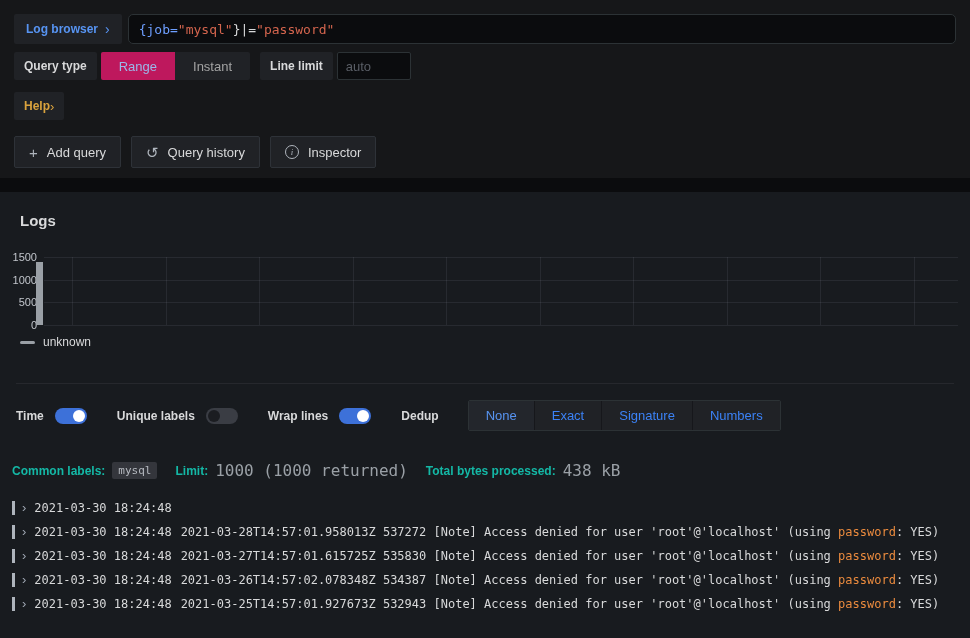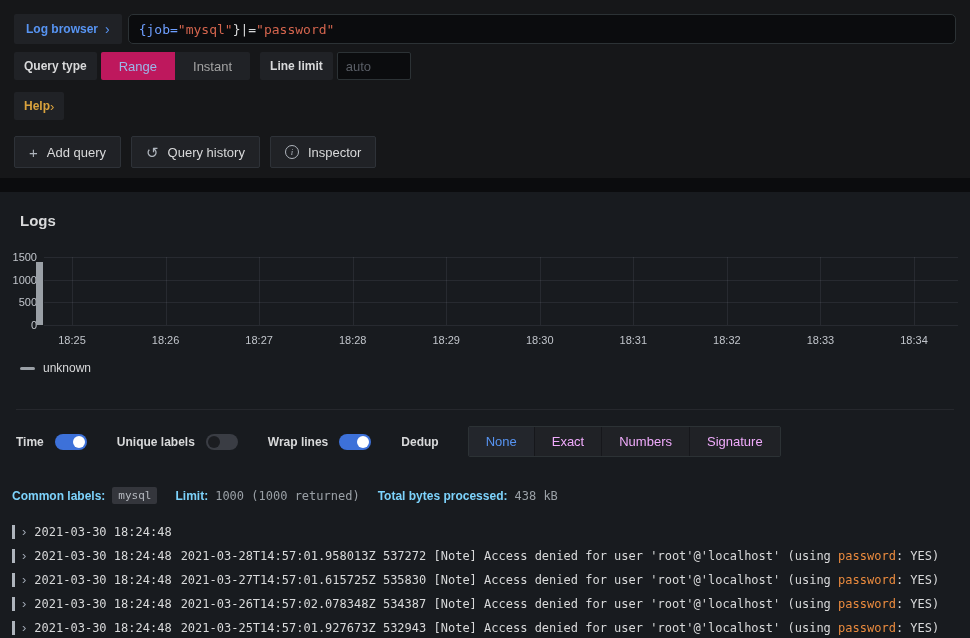--- a/index.html
+++ b/index.html
@@ -68,31 +68,31 @@
     display:flex; align-items:center; }
   .ctl-label { font-size:12px; font-weight:700; color:#d8d9da; margin-right:11px; }
   .ctl-label.gap { margin-left:30px; }
   .switch { width:32px; height:16px; border-radius:9px; position:relative; cursor:pointer; flex:none; }
   .switch.on { background:#3d71d9; }
   .switch.off { background:#3a3d44; }
   .switch .knob { width:12px; height:12px; border-radius:50%; position:absolute; top:2px; }
   .switch.on .knob { right:2px; background:#ffffff; }
   .switch.off .knob { left:2px; background:#1b1d21; }
   .seg-group { display:flex; margin-left:18px; border:1px solid #2c3235; border-radius:2px; overflow:hidden; }
-  .seg { background:#202226; border:none; border-left:1px solid #16171b; color:#f0abfc; font-size:13px;
+  .seg { background:#202226; border:none; border-left:1px solid #16171b; color:#3b82f6; font-size:13px;
     padding:7px 17px; font-family:inherit; cursor:pointer; }
   .seg:first-child { border-left:none; }
   .seg.selected { color:#5794f2; background:#23262c; }
 
   .log-meta { display:flex; align-items:center; margin:30px 12px 0 12px; font-size:12px; }
-  .meta-label { color:#7dd3fc; font-weight:600; }
+  .meta-label { color:#14b8a6; font-weight:600; }
   .meta-label.gap { margin-left:18px; }
   .meta-badge { font-family:"DejaVu Sans Mono",monospace; font-size:11px; background:#34363c;
     color:#b6bac0; padding:2px 6px; border-radius:2px; margin-left:7px; }
-  .meta-value { font-family:"DejaVu Sans Mono",monospace; font-size:12px; color:#9aa0a6; margin-left:7px; }
+  .meta-value { font-family:"DejaVu Sans Mono",monospace; font-size:16px; color:#9aa0a6; margin-left:7px; }
 
   .log-rows { margin-top:16px; }
   .log-row { display:flex; align-items:center; font-family:"DejaVu Sans Mono",monospace; font-size:12px;
     color:#d8d9da; padding:4px 0; line-height:16px; white-space:pre; cursor:pointer; }
   .level-bar { width:3px; height:14px; background:#aeb4bc; margin:0 7px 0 12px; flex:none; }
   .chev { color:#9fa7b3; font-size:13px; margin-right:8px; font-family:"Liberation Sans",sans-serif; }
   .log-ts { margin-right:9px; }
   .hl { color:#eb8b3e; }
 </style>
 </head>
@@ -169,32 +169,20 @@
             <div class="gl-v" style="left: 682.889px;"></div>
             <div class="gl-v" style="left: 776.444px;"></div>
             <div class="gl-v" style="left: 870px;"></div>
             <div class="gl-h" style="top: 0px;"></div>
             <div class="gl-h" style="top: 22.6667px;"></div>
             <div class="gl-h" style="top: 45.3333px;"></div>
             <div class="gl-h" style="top: 68px;"></div>
             <div class="bar" style="height: 63.4667px; background: rgb(154, 160, 166);"></div>
           </div>
       </div>
-      <div class="x-axis">
-          <span class="x-tick" style="left: 28px;">18:25</span>
-          <span class="x-tick" style="left: 121.556px;">18:26</span>
-          <span class="x-tick" style="left: 215.111px;">18:27</span>
-          <span class="x-tick" style="left: 308.667px;">18:28</span>
-          <span class="x-tick" style="left: 402.222px;">18:29</span>
-          <span class="x-tick" style="left: 495.778px;">18:30</span>
-          <span class="x-tick" style="left: 589.333px;">18:31</span>
-          <span class="x-tick" style="left: 682.889px;">18:32</span>
-          <span class="x-tick" style="left: 776.444px;">18:33</span>
-          <span class="x-tick" style="left: 870px;">18:34</span>
-        </div>
     </div>
 
     <div class="legend">
       <span class="legend-swatch"></span>
       <span class="legend-label">unknown</span>
     </div>
 
     <div class="log-controls">
       <span class="ctl-label">Time</span>
       <div class="switch on">
@@ -208,22 +196,22 @@
 
       <span class="ctl-label gap">Wrap lines</span>
       <div class="switch on">
           <div class="knob"></div>
         </div>
 
       <span class="ctl-label gap">Dedup</span>
       <div class="seg-group">
         <button class="seg selected">None</button>
         <button class="seg">Exact</button>
+        <button class="seg">Signature</button>
         <button class="seg">Numbers</button>
-        <button class="seg">Signature</button>
       </div>
     </div>
 
     <div class="log-meta">
       <span class="meta-label">Common labels:</span>
       <span class="meta-badge">mysql</span>
       <span class="meta-label gap">Limit:</span>
       <span class="meta-value">1000 (1000 returned)</span>
       <span class="meta-label gap">Total bytes processed:</span>
       <span class="meta-value">438 kB</span>

